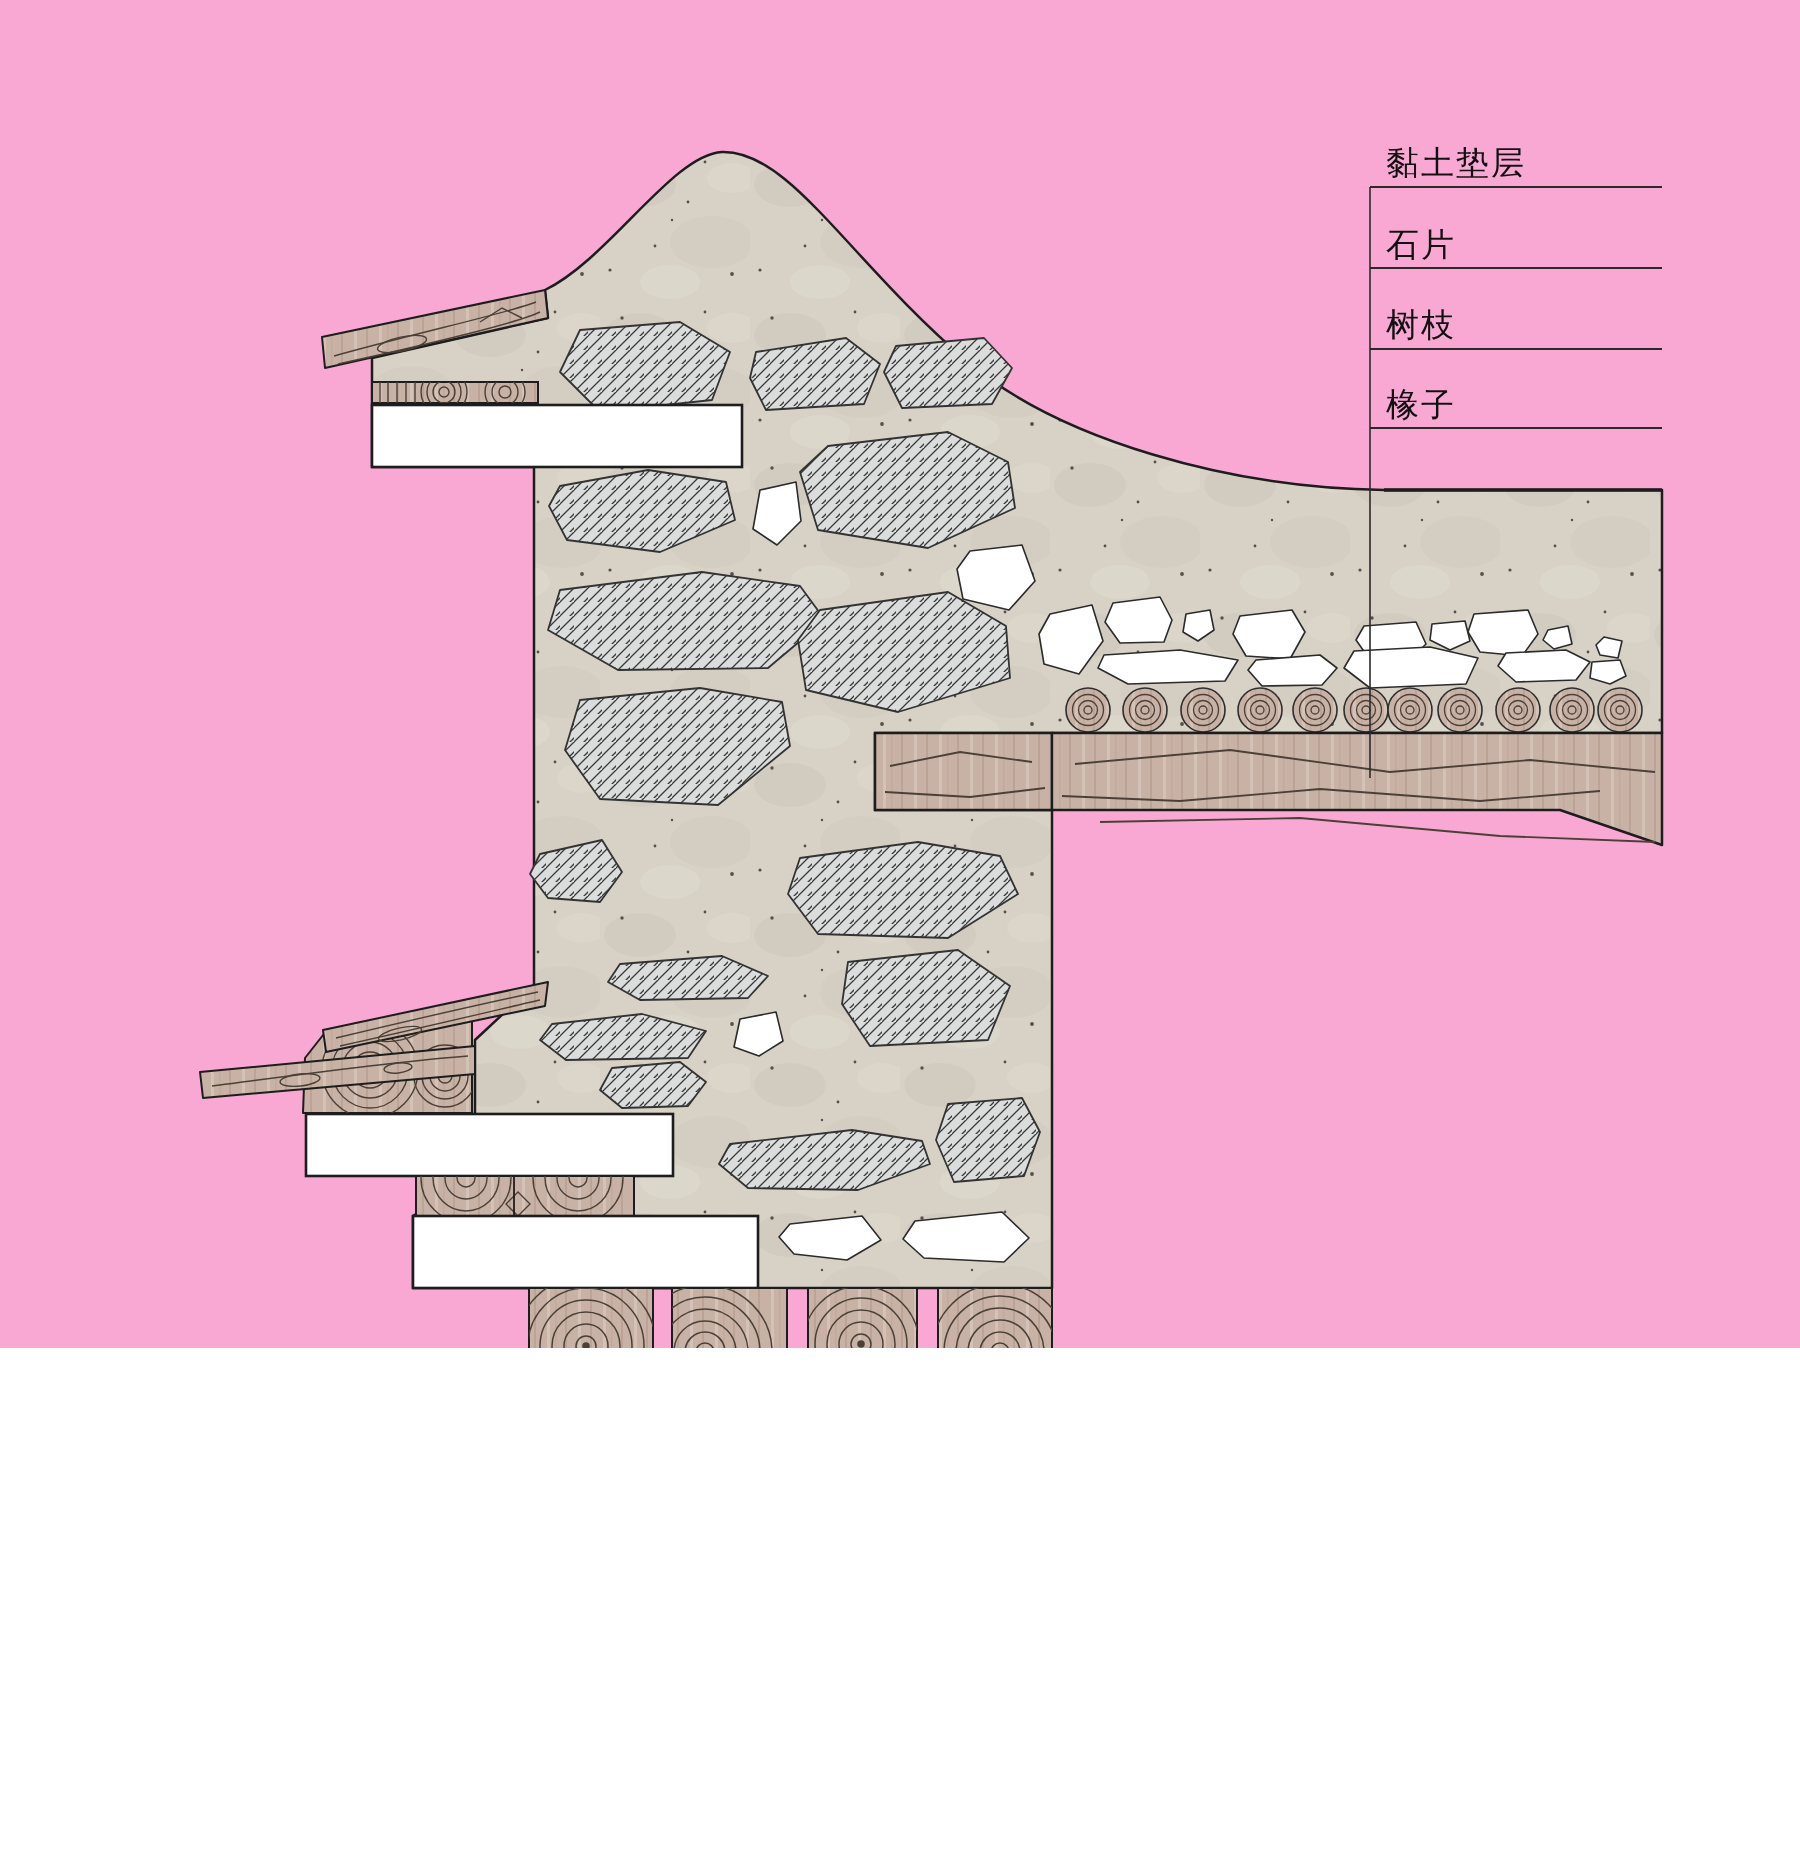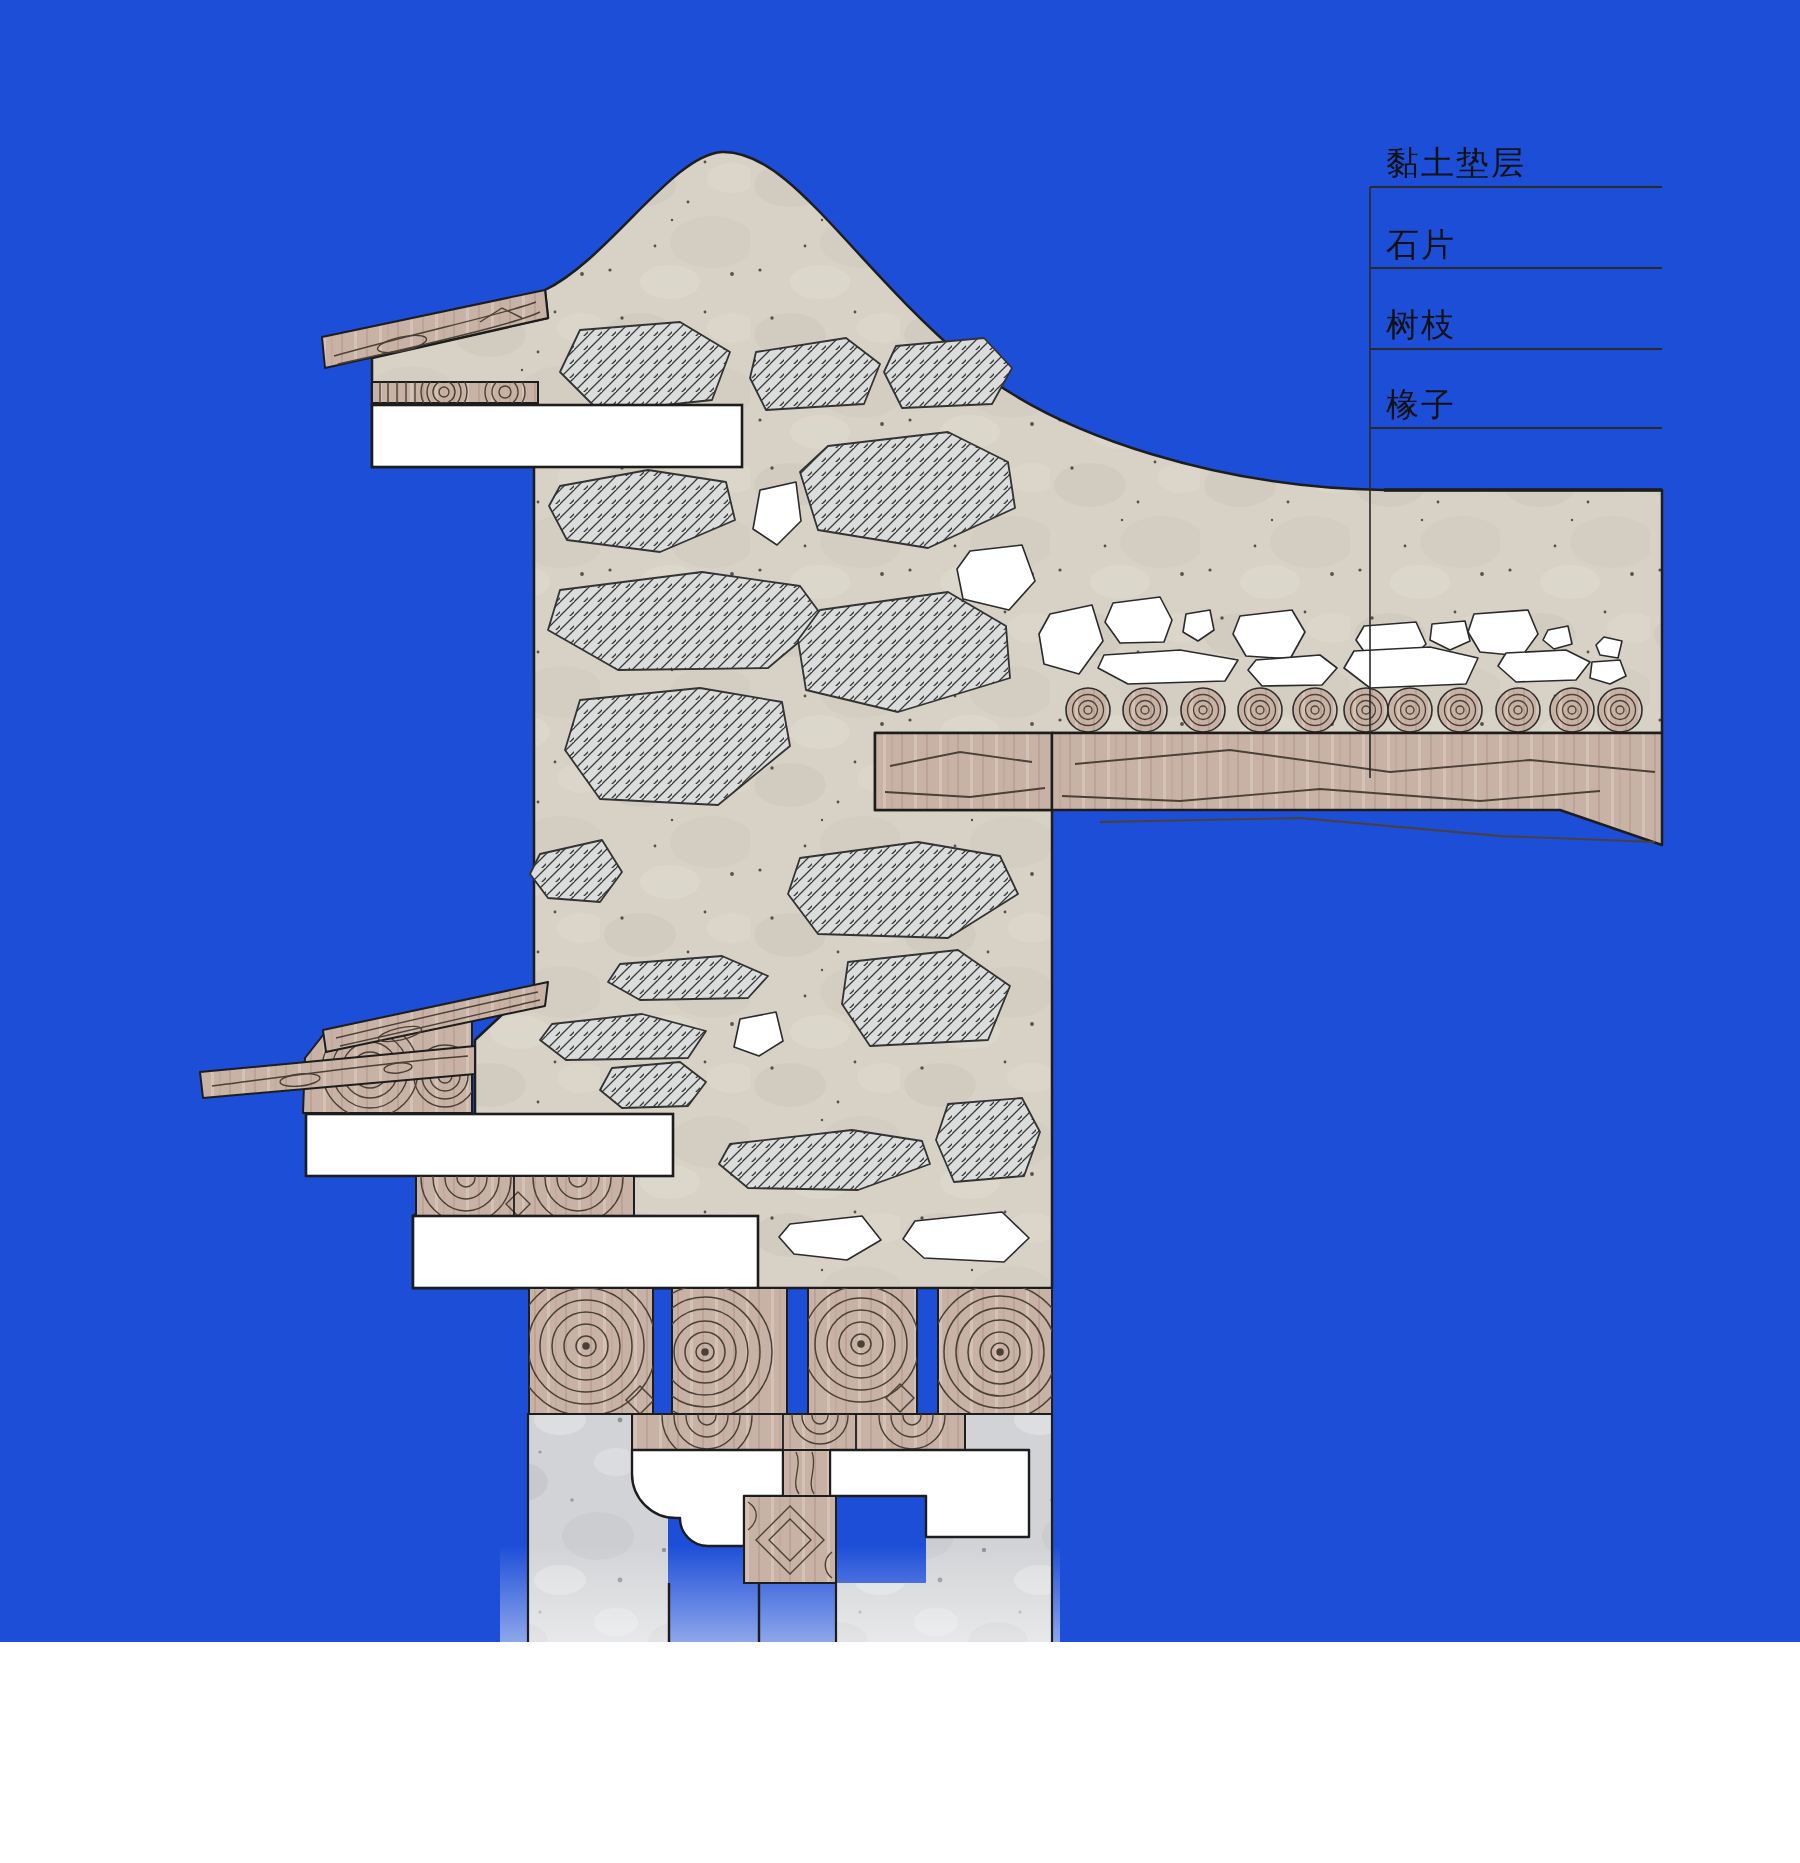--- a/index.html
+++ b/index.html
@@ -1,16 +1,16 @@
 <!DOCTYPE html>
 <html><head>
 <meta charset="utf-8">
 <style>
   html,body{margin:0;padding:0;background:#fff;}
-  .stage{position:relative;width:1800px;height:1642px;background:#1d4ed8;
+  .stage{position:relative;width:1800px;height:1348px;background:#f9a8d4;
          font-family:"Liberation Sans",sans-serif;overflow:hidden;}
   svg{position:absolute;left:0;top:0;}
   text.lbl{font-size:33px;fill:#111;letter-spacing:2px;}
 </style>
 </head>
 <body>
 
 <div class="stage">
 <svg width="1800" height="1863" viewBox="0 0 1800 1863">
   <defs>

